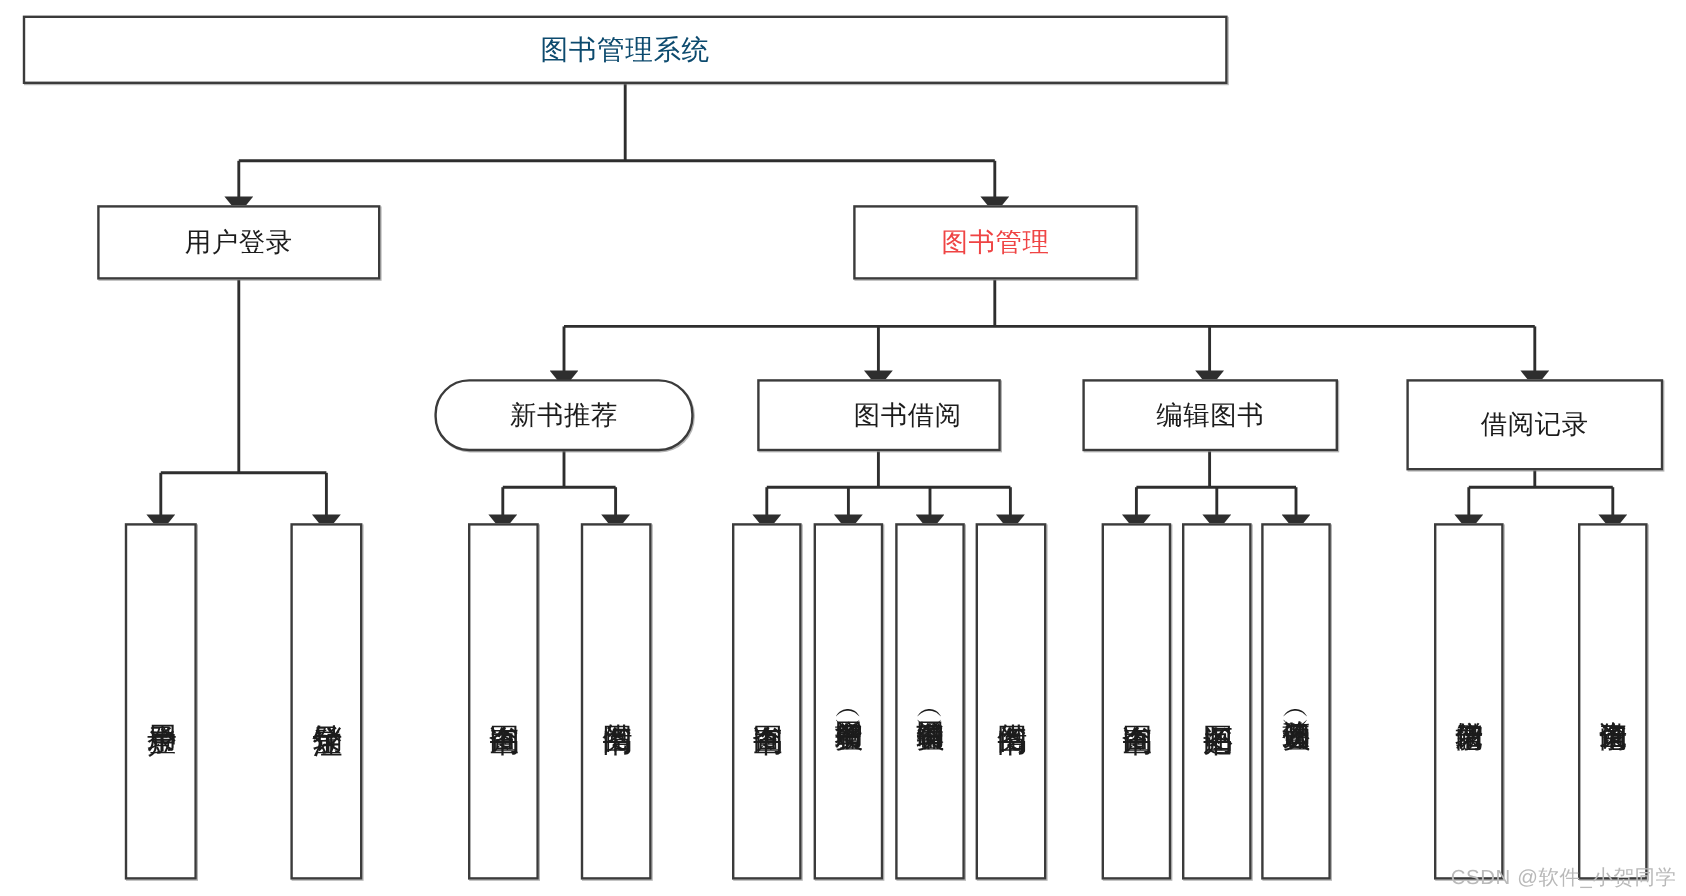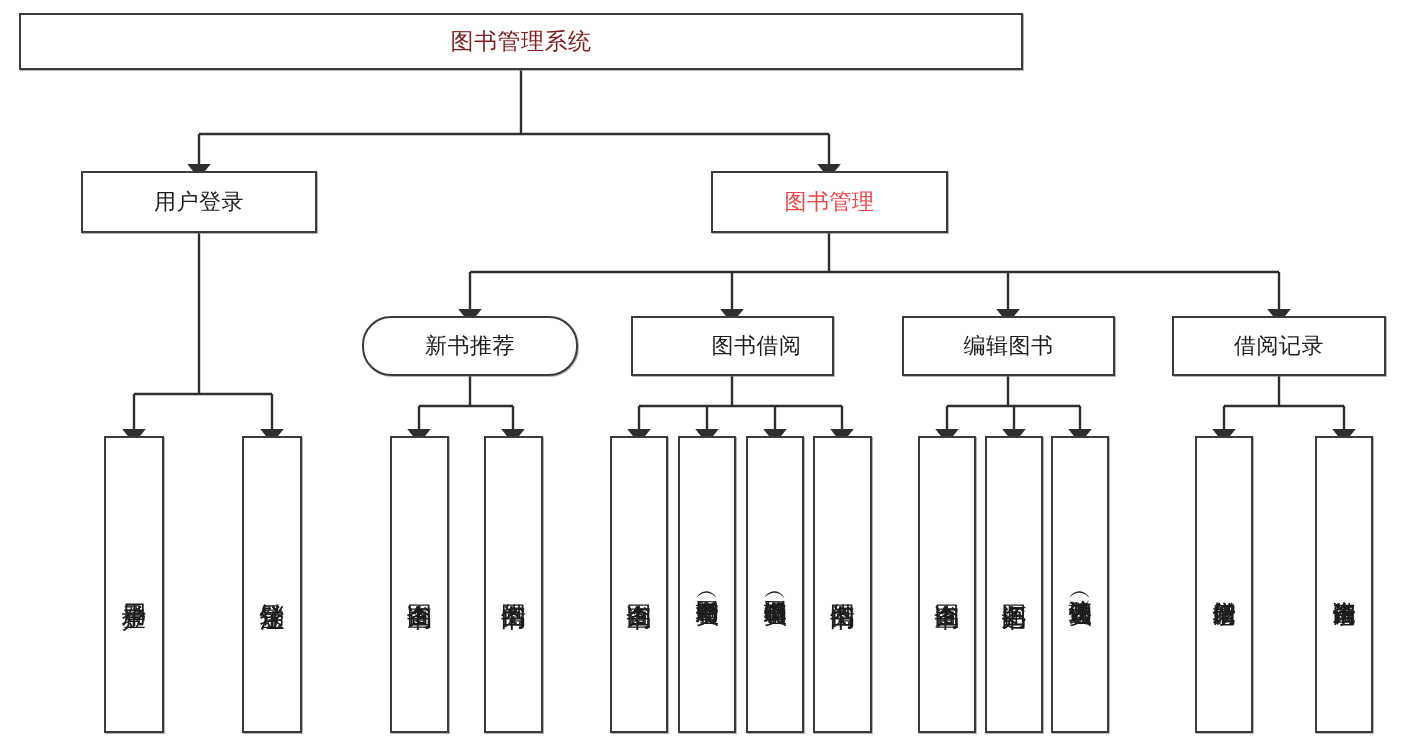--- a/index.html
+++ b/index.html
@@ -146,38 +146,38 @@
           <path class="conn" stroke="#2e2e2e" d="M1279,376 L1279,406"></path>
           <path class="conn" stroke="#2e2e2e" d="M1224,406 L1344,406"></path>
           <path class="conn" stroke="#2e2e2e" d="M1224,406 L1224,434" marker-end="url(#arrowhead)"></path>
           <path class="conn" stroke="#2e2e2e" d="M1344,406 L1344,434" marker-end="url(#arrowhead)"></path>
         </g>
       </g>
   </svg>
 
   <div id="node-layer">
       <div class="node horizontal root" style="left: 19px; top: 13px; width: 1004px; height: 57px; border-color: rgb(59, 59, 59); background: rgb(255, 255, 255);">
-        <span class="node-label" style="color: #7f1d1d;">图书管理系统</span>
+        <span class="node-label" style="color: #0c4a6e;">图书管理系统</span>
       </div>
       <div class="node horizontal" style="left: 81px; top: 171px; width: 236px; height: 62px; border-color: rgb(59, 59, 59); background: rgb(255, 255, 255);">
         <span class="node-label" style="color: rgb(28, 28, 28);">用户登录</span>
       </div>
       <div class="node horizontal" style="left: 711px; top: 171px; width: 237px; height: 62px; border-color: rgb(59, 59, 59); background: rgb(255, 255, 255);">
         <span class="node-label" style="color: #ef4444;">图书管理</span>
       </div>
       <div class="node horizontal" style="left: 362px; top: 316px; width: 216px; height: 60px; border-color: rgb(59, 59, 59); background: rgb(255, 255, 255); border-radius: 29px;">
         <span class="node-label" style="color: rgb(28, 28, 28);">新书推荐</span>
       </div>
       <div class="node horizontal" style="left: 631px; top: 316px; width: 203px; height: 60px; border-color: rgb(59, 59, 59); background: rgb(255, 255, 255);">
         <span class="node-label" style="color: rgb(28, 28, 28); margin-left: 48px;">图书借阅</span>
       </div>
       <div class="node horizontal" style="left: 902px; top: 316px; width: 213px; height: 60px; border-color: rgb(59, 59, 59); background: rgb(255, 255, 255);">
         <span class="node-label" style="color: rgb(28, 28, 28);">编辑图书</span>
       </div>
-      <div class="node horizontal" style="left: 1172px; top: 316px; width: 214px; height: 60px; border-color: rgb(59, 59, 59); background: rgb(255, 255, 255);">
+      <div class="node horizontal" style="left: 1172px; top: 316px; width: 214px; height: 76px; border-color: rgb(59, 59, 59); background: rgb(255, 255, 255);">
         <span class="node-label" style="color: rgb(28, 28, 28);">借阅记录</span>
       </div>
       <div class="node vertical" style="left: 104px; top: 436px; width: 60px; height: 297px; border-color: rgb(59, 59, 59); background: rgb(255, 255, 255);">
         <span class="node-label" style="color: rgb(28, 28, 28);">用户登录</span>
       </div>
       <div class="node vertical" style="left: 242px; top: 436px; width: 60px; height: 297px; border-color: rgb(59, 59, 59); background: rgb(255, 255, 255);">
         <span class="node-label" style="color: rgb(28, 28, 28);">注销登录</span>
       </div>
       <div class="node vertical" style="left: 390px; top: 436px; width: 59px; height: 297px; border-color: rgb(59, 59, 59); background: rgb(255, 255, 255);">
         <span class="node-label" style="color: rgb(28, 28, 28);">查询图书</span>
@@ -207,13 +207,14 @@
         <span class="node-label" style="color: rgb(28, 28, 28);">确认归还（管理员）</span>
       </div>
       <div class="node vertical narrow" style="left: 1195px; top: 436px; width: 58px; height: 297px; border-color: rgb(59, 59, 59); background: rgb(255, 255, 255);">
         <span class="node-label" style="color: rgb(28, 28, 28);">新增借阅记录</span>
       </div>
       <div class="node vertical narrow" style="left: 1315px; top: 436px; width: 58px; height: 297px; border-color: rgb(59, 59, 59); background: rgb(255, 255, 255);">
         <span class="node-label" style="color: rgb(28, 28, 28);">查询借阅记录</span>
       </div>
     </div>
 
+  <div class="watermark">CSDN @软件_小贺同学</div>
 </div>
 
 </body></html>

